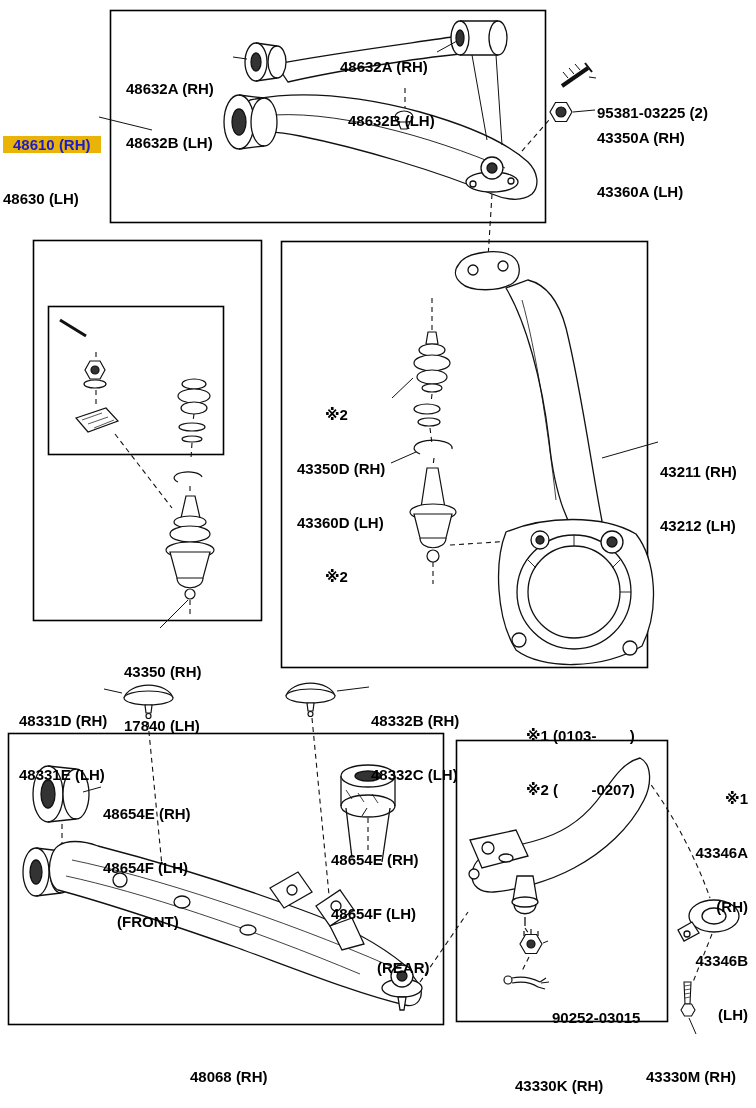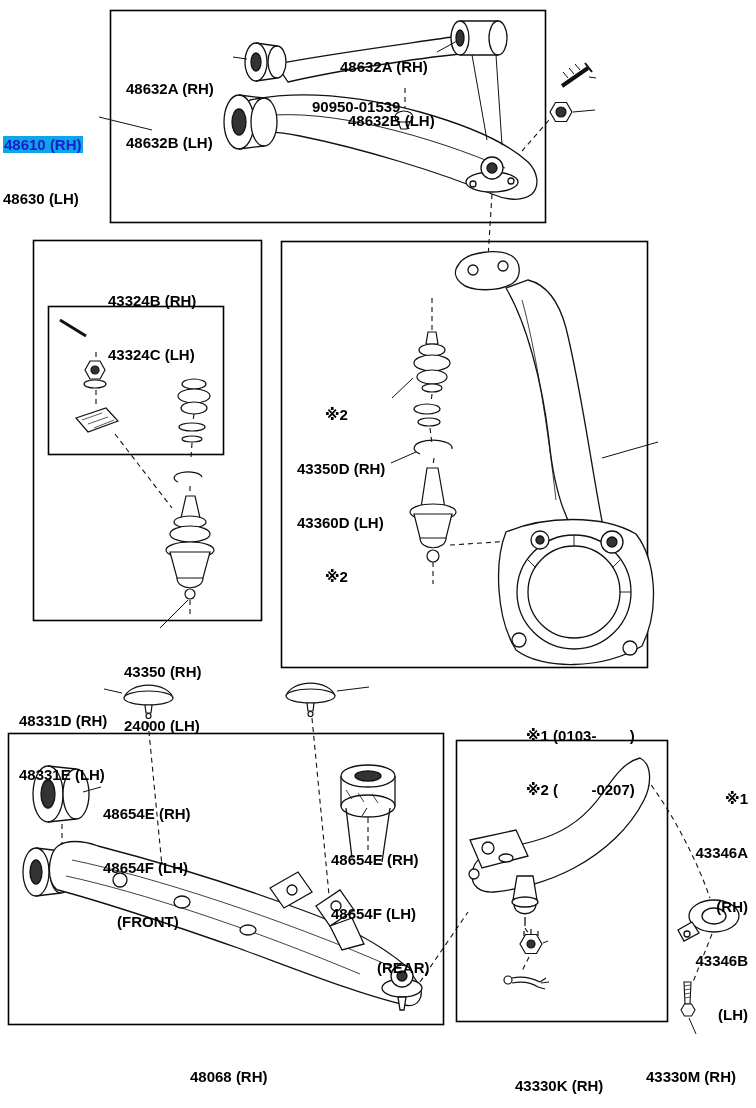--- a/index.html
+++ b/index.html
@@ -2,21 +2,21 @@
 <html><head>
 <meta charset="utf-8">
 <style>
   *{box-sizing:border-box}
   html,body{margin:0;padding:0;background:#fff}
   .stage{position:relative;width:756px;height:1108px;background:#fff;
          font-family:"Liberation Sans","DejaVu Sans",sans-serif;
          font-weight:700;font-size:15px;color:#000;overflow:hidden}
   .art{position:absolute;left:0;top:0}
   .label{position:absolute;line-height:18px;white-space:pre}
-  .hl{background:#0ea5e9;color:#1c1ccd;padding:0 1px}
+  .hl{background:#eab308;color:#1c1ccd;padding:0 10px}
   .i8{padding-left:8px}
   .i14{padding-left:14px}
   .i28{padding-left:28px}
   .i46{padding-left:46px}
   .ra{text-align:right}
   .doc{font-size:16px}
 </style>
 </head>
 <body>
 
@@ -282,55 +282,63 @@
 <div class="label" style="left:126px;top:44px">
   <div>48632A (RH)</div>
   <div>48632B (LH)</div>
 </div>
 
 <div class="label" style="left:340px;top:22px">
   <div>48632A (RH)</div>
   <div class="i8">48632B (LH)</div>
 </div>
 
-<div class="label" style="left:312px;top:62px">
-  <div>90950-01539</div>
-</div>
-
-
+
+<div class="label" style="left:597px;top:68px">
+  <div>95381-03225 (2)</div>
+</div>
+
+<div class="label" style="left:597px;top:93px">
+  <div>43350A (RH)</div>
+  <div>43360A (LH)</div>
+</div>
 
 <div class="label" style="left:3px;top:100px">
   <div><span class="hl">48610 (RH)</span></div>
   <div>48630 (LH)</div>
 </div>
 
-<div class="label" style="left:108px;top:256px">
-  <div>43324B (RH)</div>
-  <div>43324C (LH)</div>
-</div>
 
 <div class="label" style="left:297px;top:370px">
   <div class="i28">※2</div>
   <div>43350D (RH)</div>
   <div>43360D (LH)</div>
   <div class="i28">※2</div>
 </div>
 
 
+<div class="label" style="left:660px;top:427px">
+  <div>43211 (RH)</div>
+  <div>43212 (LH)</div>
+</div>
 
 <div class="label" style="left:124px;top:627px">
   <div>43350 (RH)</div>
-  <div>24000 (LH)</div>
+  <div>17840 (LH)</div>
 </div>
 
 <div class="label" style="left:19px;top:676px">
   <div>48331D (RH)</div>
   <div>48331E (LH)</div>
 </div>
 
+<div class="label" style="left:371px;top:676px">
+  <div>48332B (RH)</div>
+  <div>48332C (LH)</div>
+</div>
 
 <div class="label" style="left:526px;top:691px">
   <div>※1 (0103-        )</div>
   <div>※2 (        -0207)</div>
 </div>
 
 <div class="label" style="left:103px;top:769px">
   <div>48654E (RH)</div>
   <div>48654F (LH)</div>
   <div class="i14">(FRONT)</div>
@@ -346,20 +354,23 @@
   <div>48068 (RH)</div>
   
 </div>
 
 <div class="label" style="left:515px;top:1041px">
   <div>43330K (RH)</div>
   
 </div>
 
 
+<div class="label" style="left:552px;top:973px">
+  <div>90252-03015</div>
+</div>
 
 <div class="label ra" style="left:670px;top:754px;width:78px">
   <div>※1</div>
   <div>43346A</div>
   <div>(RH)</div>
   <div>43346B</div>
   <div>(LH)</div>
 </div>
 
 <div class="label" style="left:646px;top:1032px">

